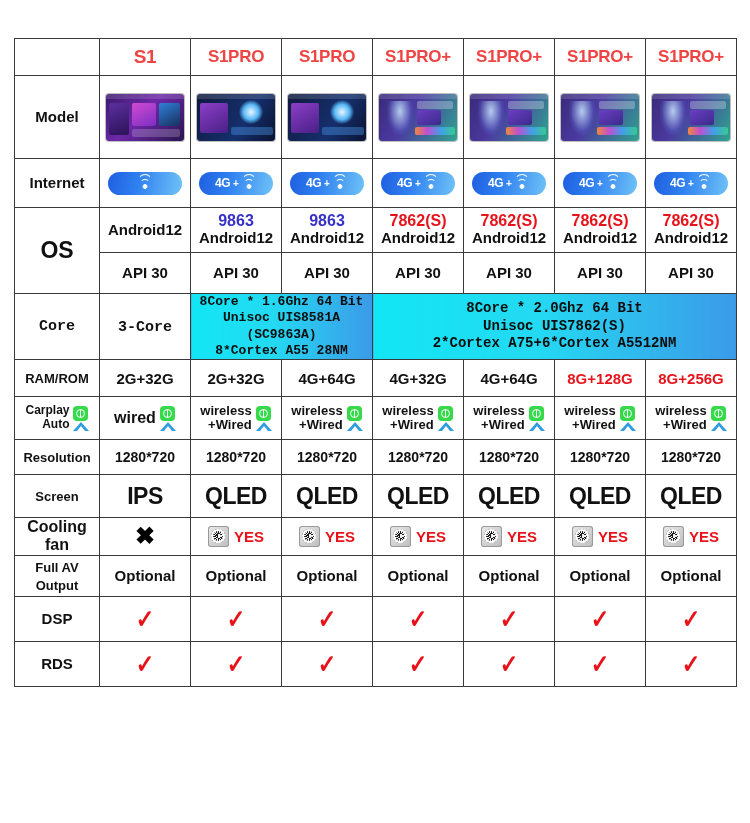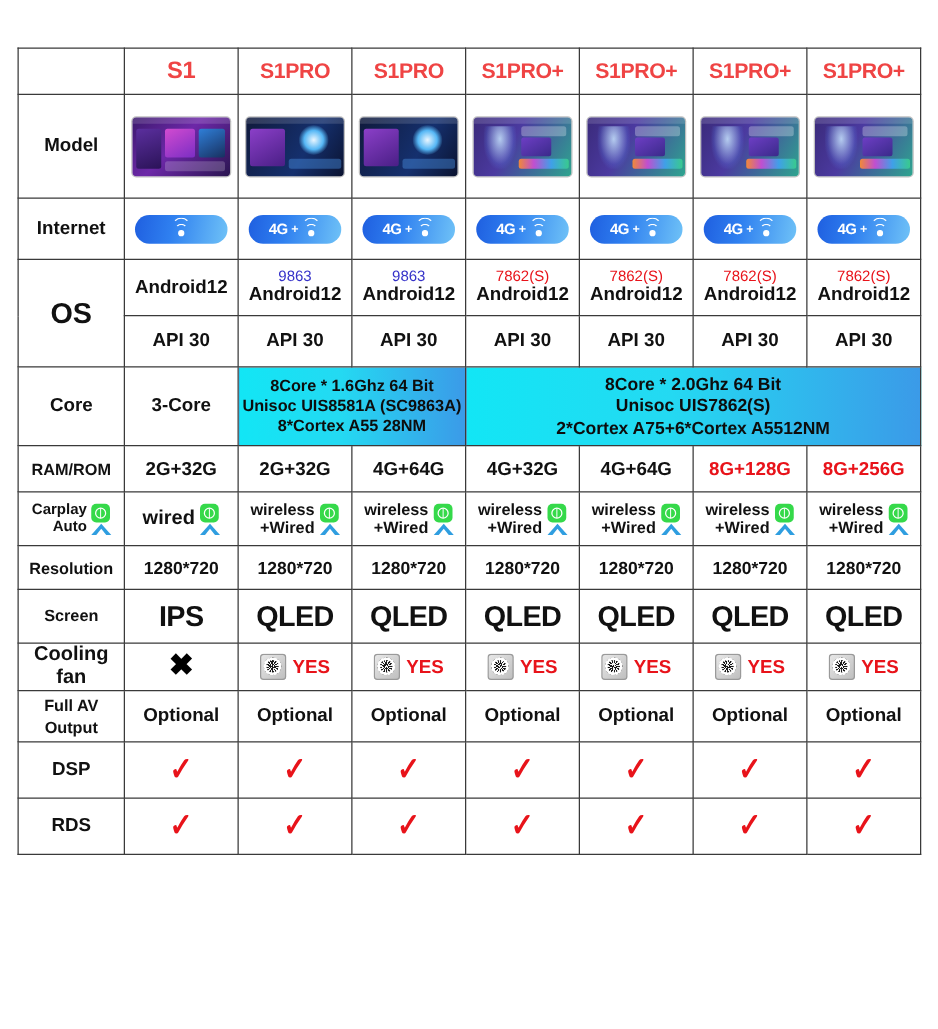--- a/index.html
+++ b/index.html
@@ -131,28 +131,28 @@
   .wifi-glyph i.a { width: 13px; height: 13px; bottom: 0; }
   .wifi-glyph i.b { width: 8px;  height: 8px;  bottom: 0; }
   .wifi-glyph i.c {
     width: 3px; height: 3px; bottom: 0px; background: #fff;
     border-radius: 50%; border-color: #fff;
   }
 
   
   .os-top td { height: 44px; }
   .os-bot td { height: 40px; }
-  .chip-code { display: block; font-size: 12px; font-weight: normal; line-height: 1.05; }
+  .chip-code { display: block; font-size: 16px; font-weight: bold; line-height: 1.05; }
   .chip-code.blue { color: #3531c9; }
   .chip-code.red  { color: #e8131a; }
   .os-text { display: block; font-size: 15px; font-weight: bold; line-height: 1.1; }
   .api-text { font-size: 15px; font-weight: bold; }
 
   
-  .r-core td { height: 62px; }
+  .r-core td { height: 62px; font-family: Liberation Mono, monospace; }
   .core-cell {
     background: linear-gradient(90deg,#12e6f5 0%,#24d9f2 45%,#3b9ae8 100%) !important;
     font-size: 13px;
     line-height: 1.25;
     font-weight: bold;
     color: #0d0d0d;
   }
   .core-cell.wide { font-size: 14px; }
 
   

